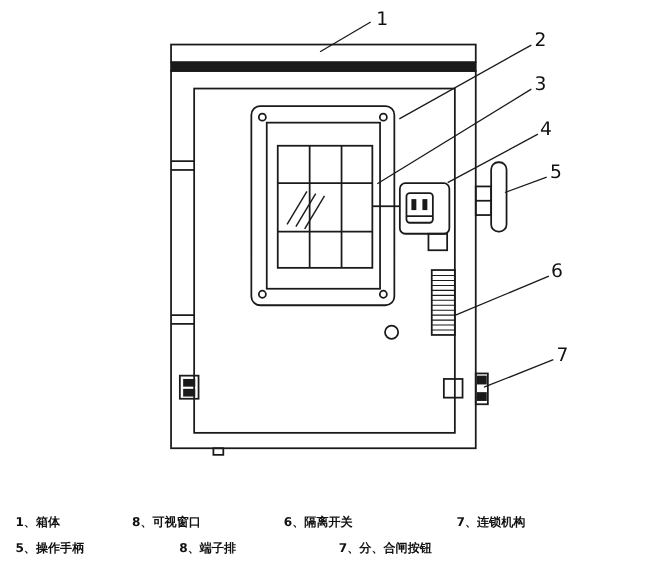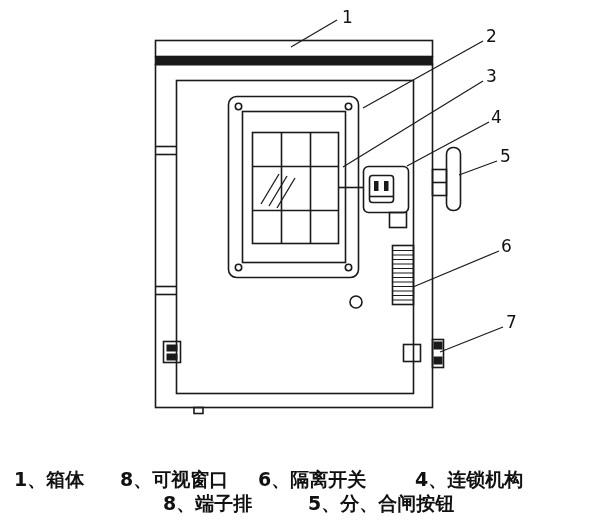--- a/index.html
+++ b/index.html
@@ -1,19 +1,19 @@
 <!DOCTYPE html>
 <html><head>
 <meta charset="utf-8">
 <style>
   html,body{margin:0;padding:0;background:#ffffff;}
   .page{position:relative;width:611px;height:523px;background:#ffffff;
         font-family:"DejaVu Sans",sans-serif;overflow:hidden;color:#111;}
   .drawing{position:absolute;top:0;left:0;}
-  .legend-row{position:absolute;left:0;width:611px;height:20px;font-size:19px;font-weight:600;}
+  .legend-row{position:absolute;left:0;width:611px;height:20px;font-size:11px;font-weight:600;}
   .legend-item{position:absolute;top:0;white-space:nowrap;}
   text.callout{font-family:"DejaVu Sans",sans-serif;font-size:17px;fill:#111;}
 </style>
 </head>
 <body>
 
 <div class="page">
 
   <svg class="drawing" width="611" height="462" viewBox="0 0 611 462">
     <g stroke="#1a1a1a" stroke-width="1.6" fill="none">
@@ -120,20 +120,21 @@
       <text class="callout" x="500" y="162">5</text>
       <text class="callout" x="501" y="252">6</text>
       <text class="callout" x="506" y="328">7</text>
     </g>
   </svg>
 
   <div class="legend-row" style="top:467px">
     <span class="legend-item" style="left:14px">1、箱体</span>
     <span class="legend-item" style="left:120px">8、可视窗口</span>
     <span class="legend-item" style="left:258px">6、隔离开关</span>
-    <span class="legend-item" style="left:415px">4、连锁机构</span>
+    <span class="legend-item" style="left:415px">7、连锁机构</span>
   </div>
   <div class="legend-row" style="top:491px">
+    <span class="legend-item" style="left:14px">5、操作手柄</span>
     <span class="legend-item" style="left:163px">8、端子排</span>
-    <span class="legend-item" style="left:308px">5、分、合闸按钮</span>
+    <span class="legend-item" style="left:308px">7、分、合闸按钮</span>
   </div>
 
 </div>
 
 </body></html>

